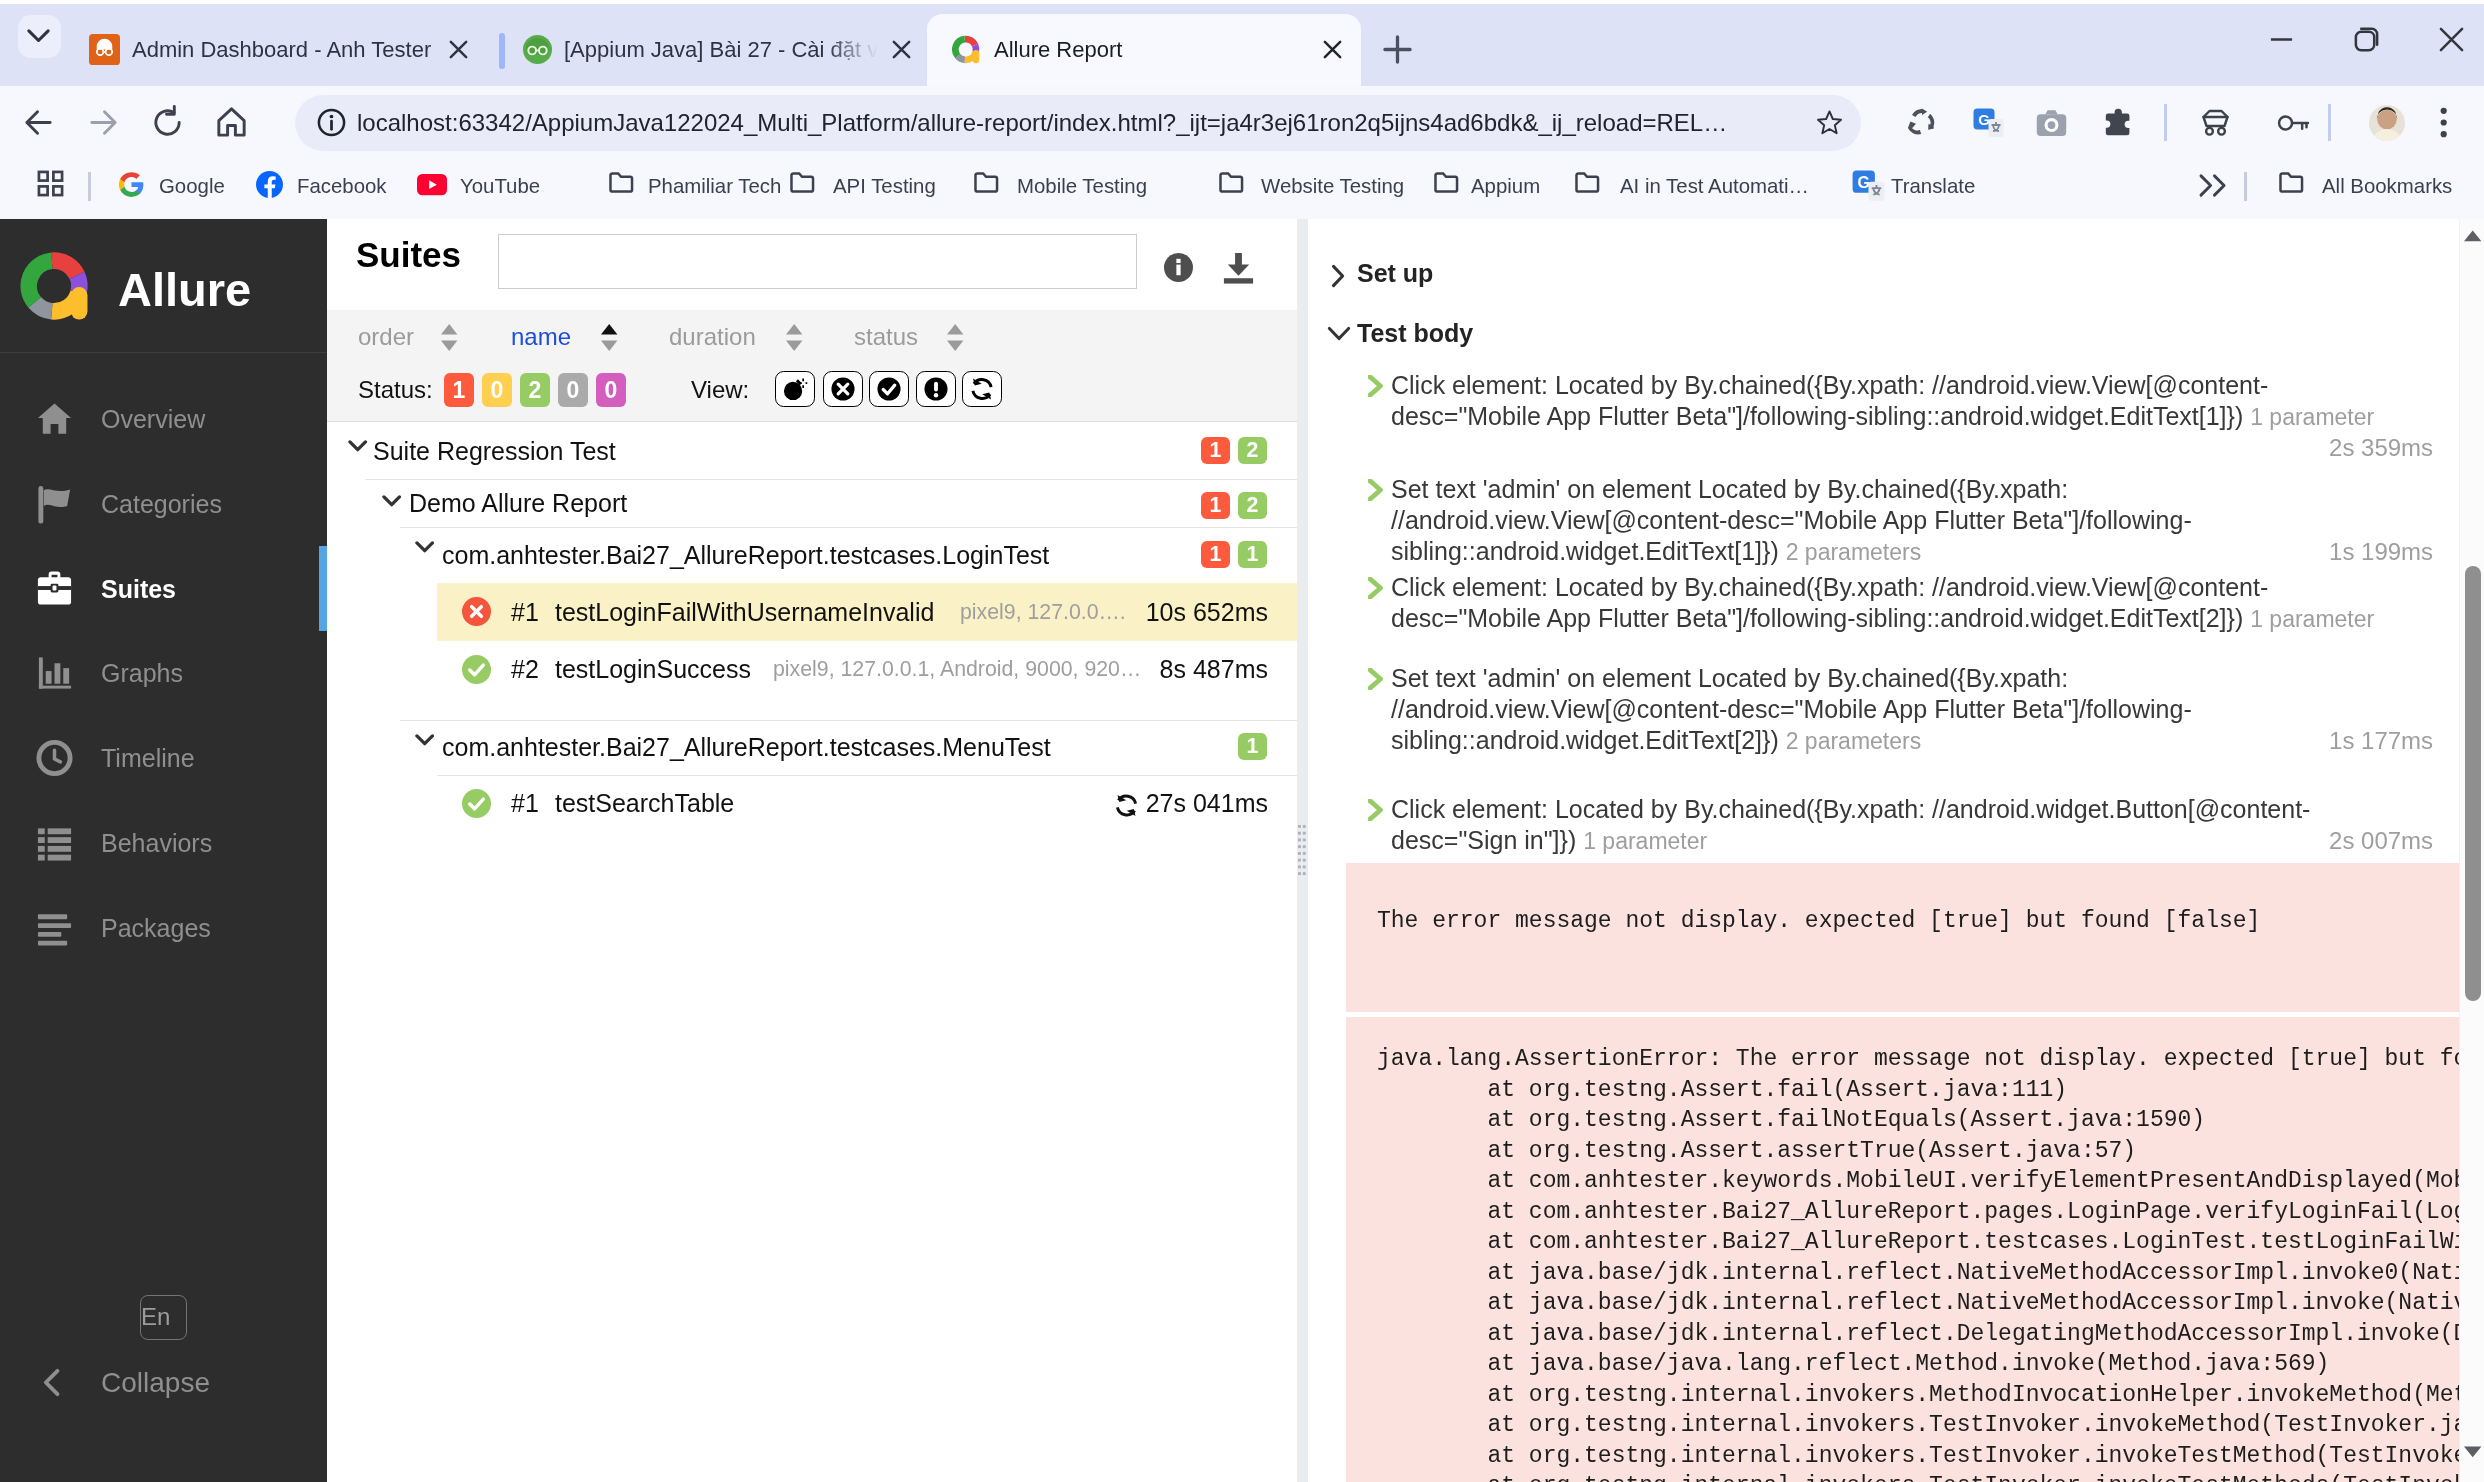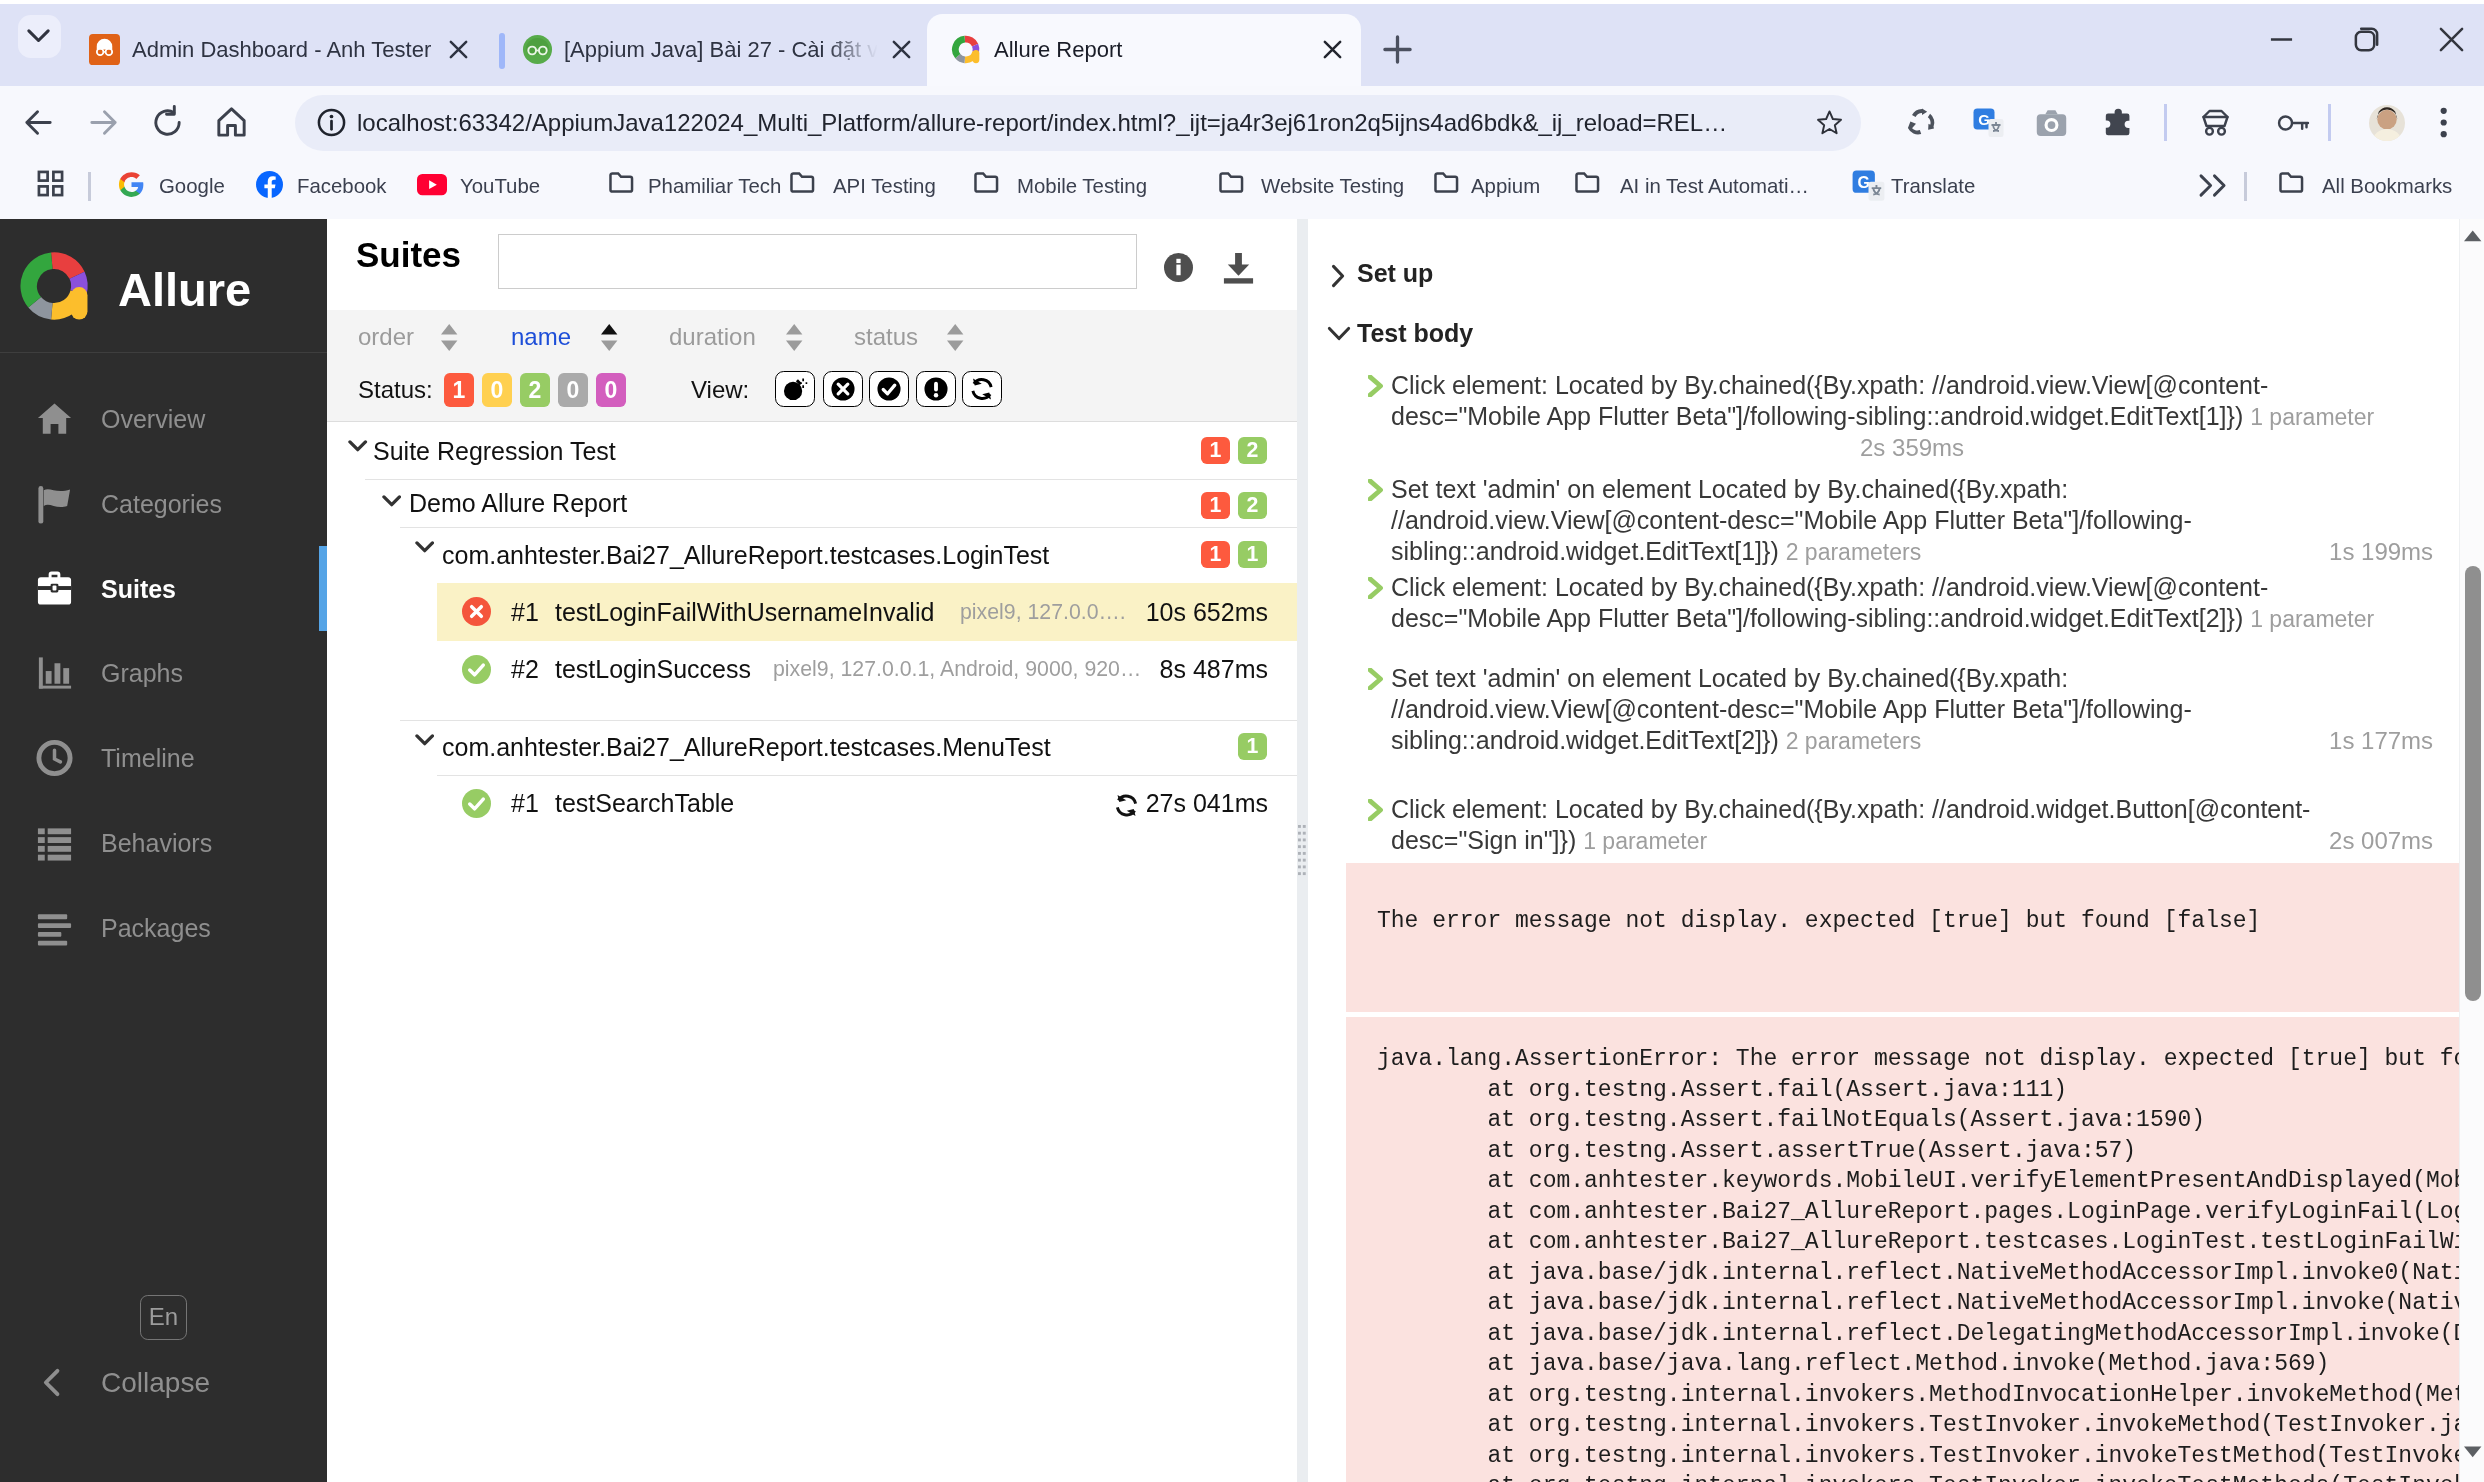--- a/index.html
+++ b/index.html
@@ -23,21 +23,21 @@
 #app { position:absolute; left:0; top:219px; width:2484px; height:1263px; background:#fff; }
 
 #sidebar { position:absolute; left:0; top:0; width:327px; height:1263px; background:#2d2d2d; }
 #sidehead { position:absolute; left:0; top:0; width:327px; height:134px; border-bottom:1px solid #3e3e3e; }
 #logotext { position:absolute; left:118px; top:43px; font-size:47px; font-weight:bold; color:#fff; }
 .mitem { position:absolute; left:0; width:327px; height:85px; color:#8f8f8f; }
 .mitem .mtext { position:absolute; left:101px; top:50%; transform:translateY(-50%); font-size:25px; }
 .mitem.sel .mtext { color:#fff; font-weight:bold; }
 .mitem .micon { position:absolute; left:35px; top:50%; transform:translateY(-50%); width:39px; height:39px; }
 .selbar { position:absolute; left:319px; width:7.8px; background:#55a4e6; }
-#enbtn { position:absolute; left:140px; top:1076px; width:47px; height:45px; border:1.9px solid #757575; border-radius:7.8px; color:#9c9c9c; font-size:24px; text-align:center; line-height:41px; }
+#enbtn { position:absolute; left:140px; top:1076px; width:47px; height:45px; border:1.9px solid #757575; border-radius:7.8px; color:#9c9c9c; font-size:24px; line-height:41px; }
 #collapse { position:absolute; left:0; top:1121px; width:327px; height:85px; color:#8f8f8f; }
 
 #center { position:absolute; left:327px; top:0; width:970px; height:1263px; background:#fff; }
 #ctitle { position:absolute; left:29px; top:15.5px; font-size:35px; font-weight:bold; color:#000; }
 #csearch { position:absolute; left:171px; top:14.6px; width:639px; height:55px; border:1.9px solid #ccc; background:#fff; }
 #cband { position:absolute; left:0; top:91px; width:970px; height:112px; background:#f4f4f4; border-bottom:1px solid #ddd; }
 
 #splitter { position:absolute; left:1297px; top:0; width:10.7px; height:1263px; background:#eaedf0; }
 
 #right { position:absolute; left:1308px; top:0; width:1151px; height:1263px; background:#fff; overflow:hidden; }
@@ -53,21 +53,21 @@
 .gray2 { color:#9e9e9e; font-size:21.3px; }
 .tdur { right:29px; text-align:right; font-size:25px; }
 .cnt { position:absolute; width:29px; height:27px; border-radius:5.8px; color:#fff; font-size:21.3px; font-weight:bold; text-align:center; line-height:27px; }
 .tline { position:absolute; right:0; height:0; border-top:1px solid #e3e3e3; }
 .tchev { width:19.4px; height:12.6px; }
 
 .rhead { position:absolute; font-size:25px; font-weight:bold; color:#232323; white-space:nowrap; }
 .sarr { position:absolute; left:60px; width:15.5px; height:22px; }
 .step { position:absolute; left:83px; right:3.9px; font-size:25px; line-height:31px; color:#383838; }
 .sl { white-space:nowrap; height:31px; }
-.slr { text-align:center; padding-right:22px; color:#9e9e9e; font-size:24px; }
+.slr { text-align:right; padding-right:22px; color:#9e9e9e; font-size:24px; }
 .step .gray { color:#9e9e9e; font-size:23px; }
 .timi { position:absolute; right:22px; color:#9e9e9e; font-size:24px; }
 .pink { position:absolute; left:38px; width:1113px; background:#fbe2df; overflow:hidden; }
 .mono { font-family:"Liberation Mono", monospace; font-size:23px; line-height:30.5px; color:#1d1d1d; white-space:nowrap; }
 </style>
 </head>
 <body>
 <svg width="0" height="0" style="position:absolute">
   <defs>
     <g id="chevdown">

